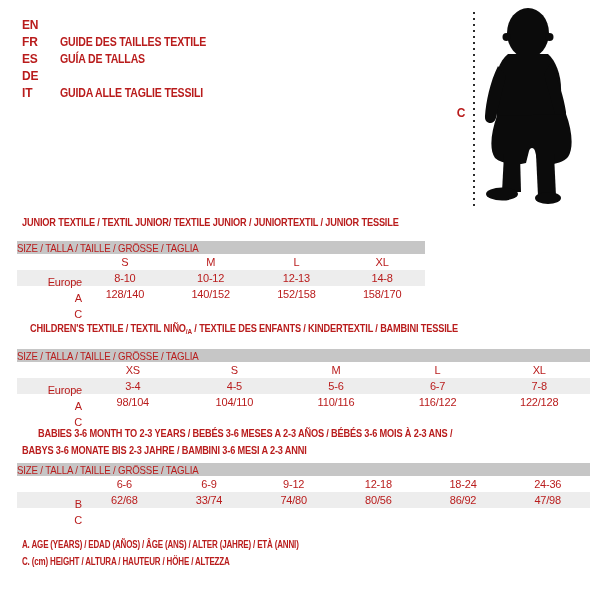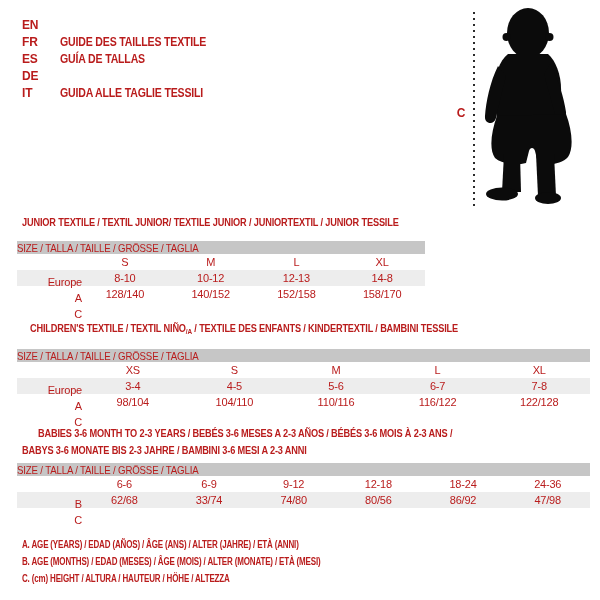--- a/index.html
+++ b/index.html
@@ -171,17 +171,16 @@
       <span class="cell">33/74</span>
       <span class="cell">74/80</span>
       <span class="cell">80/56</span>
       <span class="cell">86/92</span>
       <span class="cell">47/98</span>
     </div>
   </div>
 
   <div class="footnotes">
     <div class="fn-line"><span class="cx">A. AGE (YEARS) / EDAD (AÑOS) / ÂGE (ANS) / ALTER (JAHRE) / ETÀ (ANNI)</span></div>
-    <div class="fn-line"><span class="cx">B. AGE (MONTHS) / EDAD (MESES) / ÂGE (MOIS) / ALTER (MONATE) / ETÀ (MESI)</span></div>
     <div class="fn-line"><span class="cx">C. (cm) HEIGHT / ALTURA / HAUTEUR / HÖHE / ALTEZZA</span></div>
   </div>
 
 </div>
 
 </body></html>

